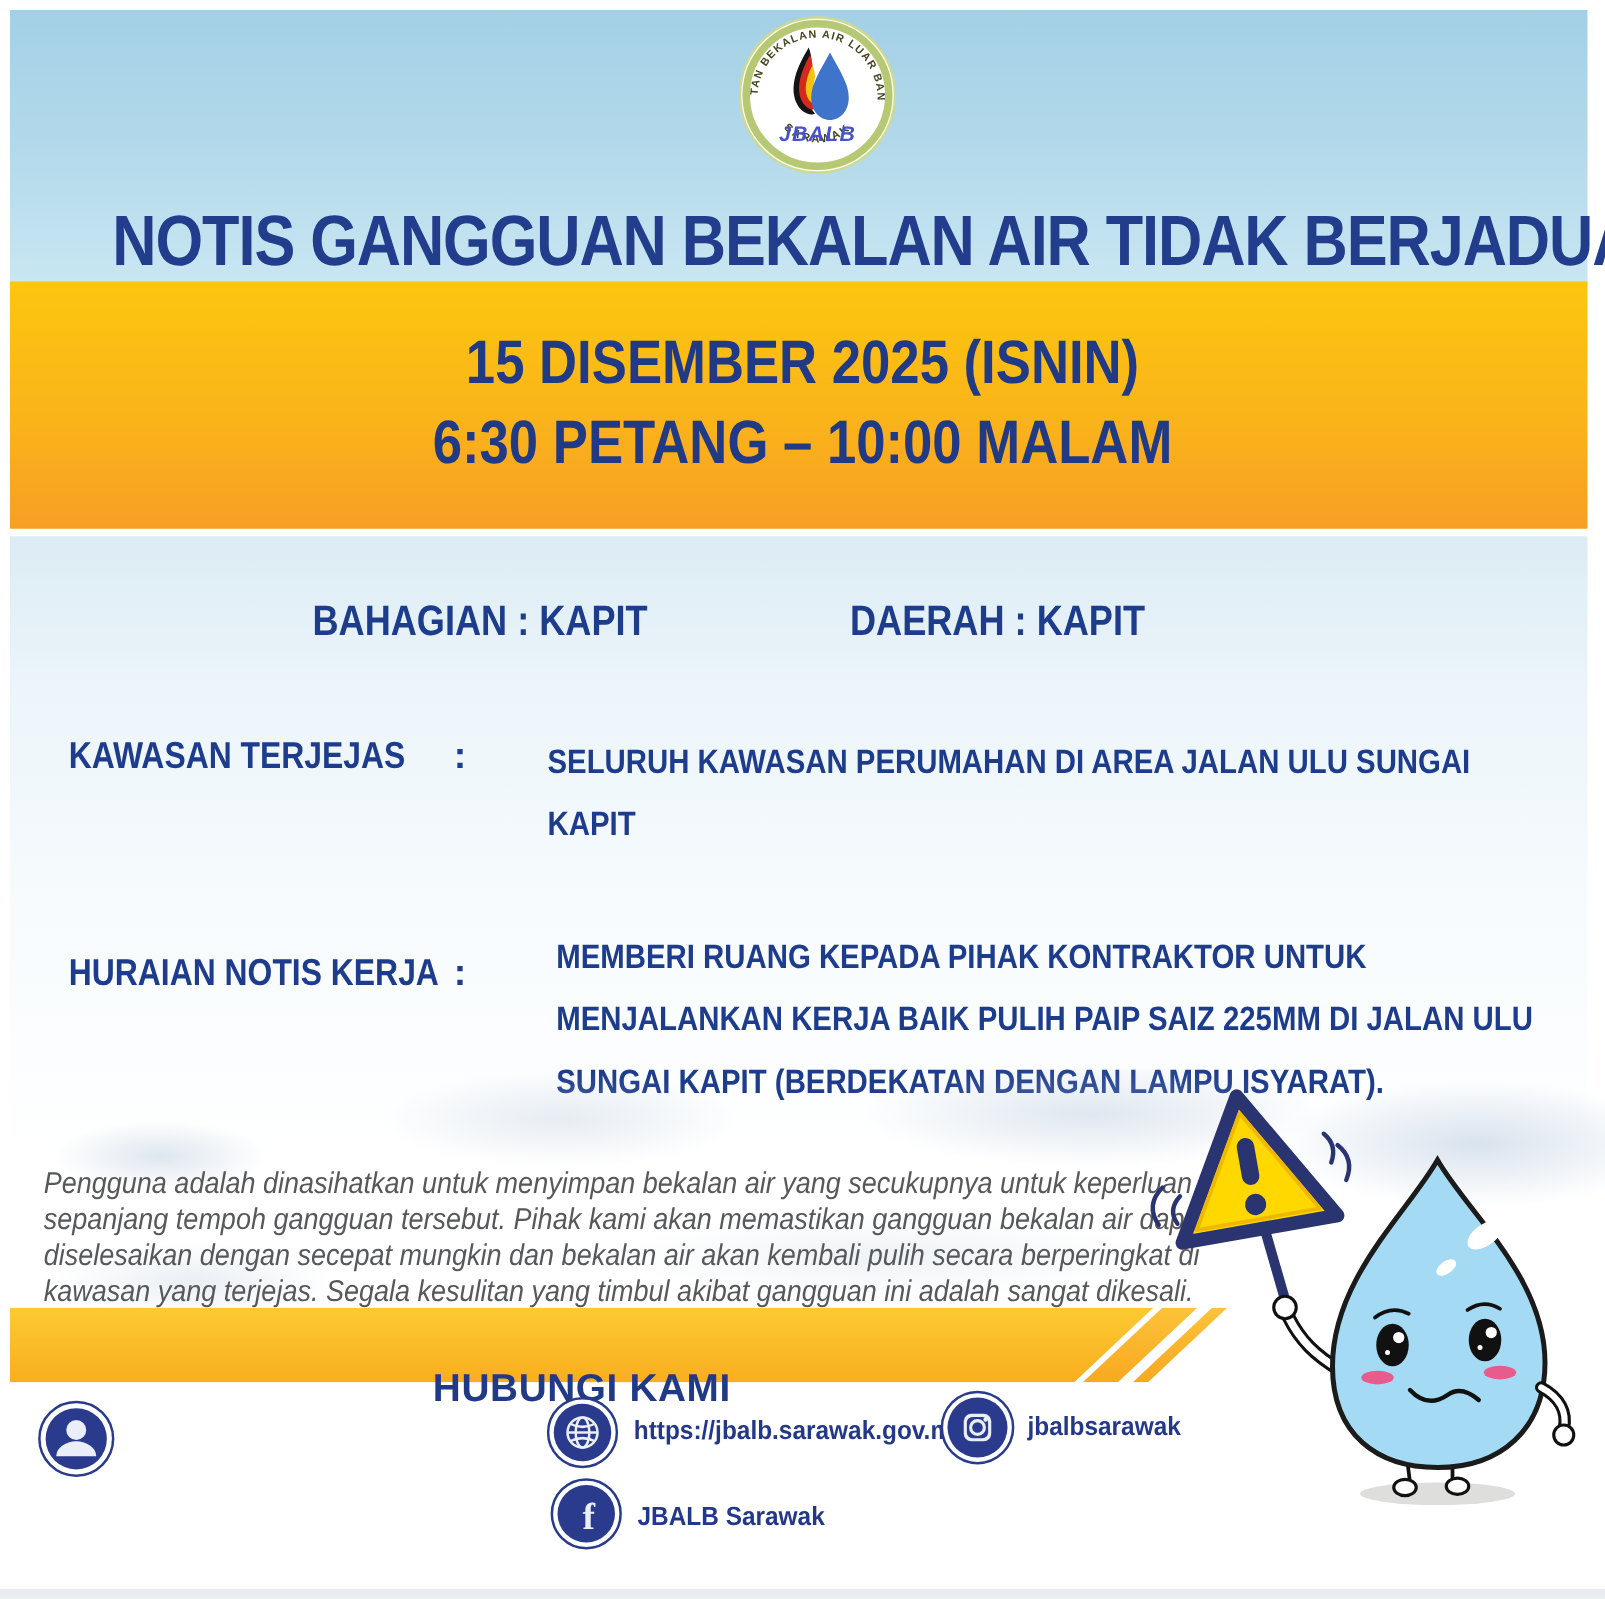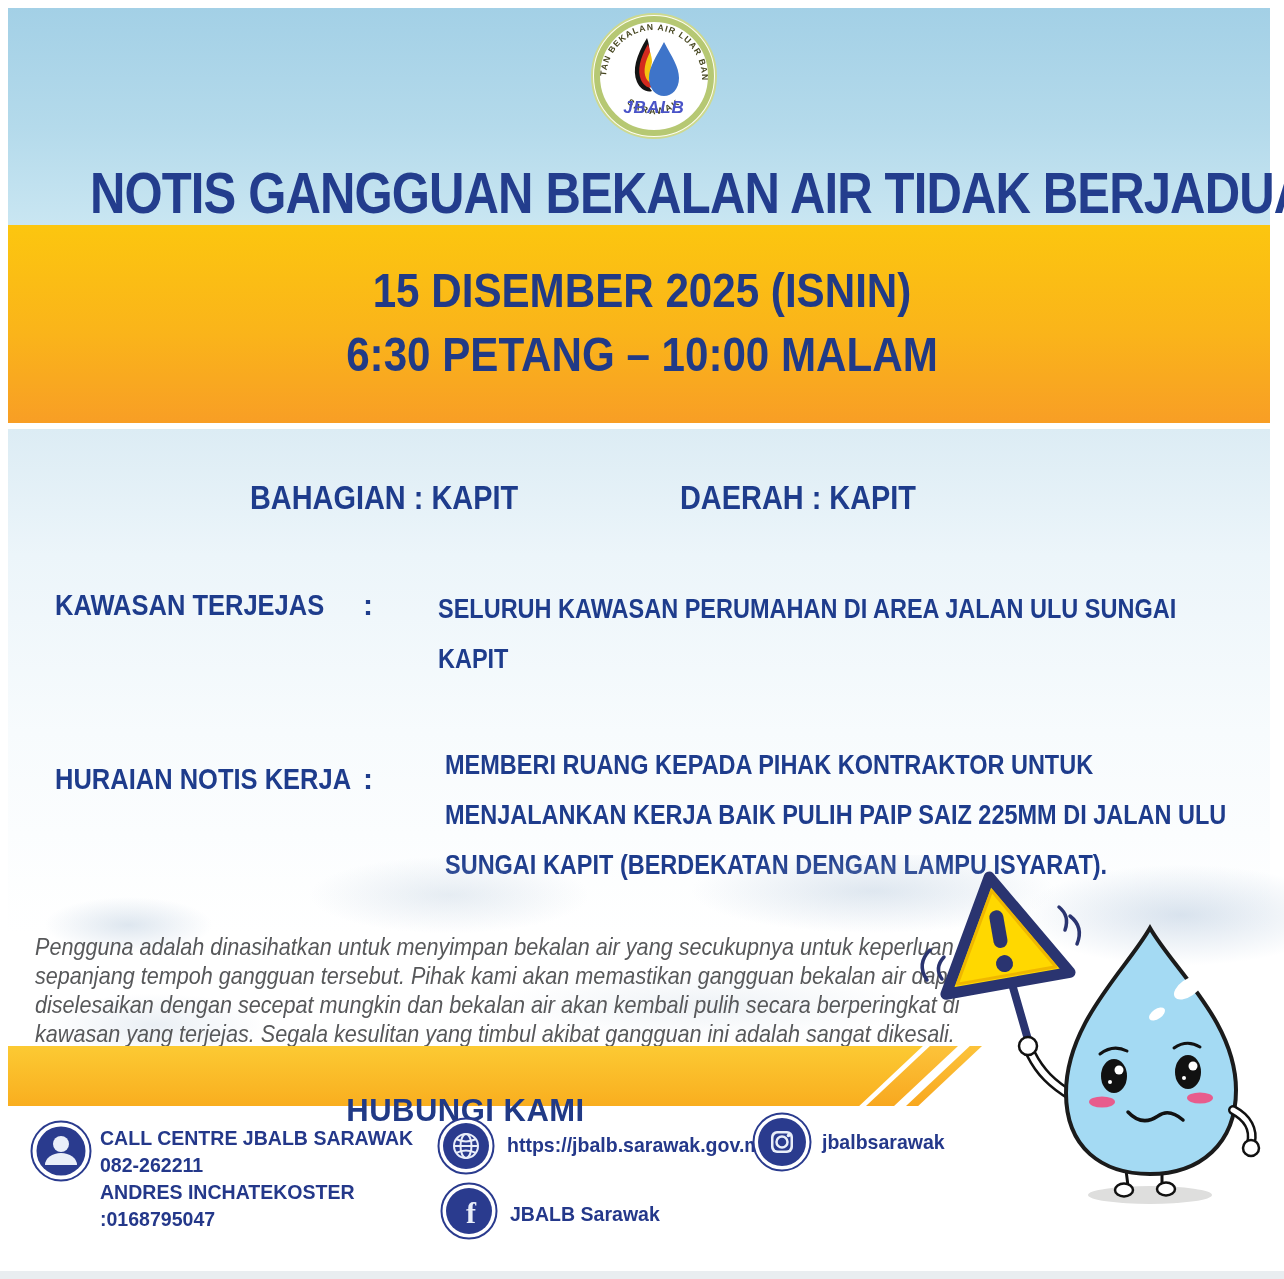--- a/index.html
+++ b/index.html
@@ -176,26 +176,20 @@
   <div class="abs hubungi-text">HUBUNGI KAMI</div>
 
   <div class="icon-wrap" style="left:30px;top:1120px;">
     <svg width="62" height="62" viewBox="0 0 62 62">
       <circle cx="31" cy="31" r="29.5" fill="#ffffff" stroke="#2a3b8e" stroke-width="2"></circle>
       <circle cx="31" cy="31" r="24.5" fill="#2a3b8e"></circle>
       <circle cx="31" cy="24" r="8" fill="#e9eef9"></circle>
       <path d="M 15 45 a 16 12 0 0 1 32 0 z" fill="#e9eef9"></path>
     </svg>
   </div>
-  <div class="abs" style="left:100px;top:1124px;">
-    <div class="contact-text">CALL CENTRE JBALB SARAWAK</div>
-    <div class="contact-text">082-262211</div>
-    <div class="contact-text">ANDRES INCHATEKOSTER</div>
-    <div class="contact-text">:0168795047</div>
-  </div>
 
   <div class="icon-wrap" style="left:437px;top:1117px;">
     <svg width="58" height="58" viewBox="0 0 58 58">
       <circle cx="29" cy="29" r="27.5" fill="#ffffff" stroke="#2a3b8e" stroke-width="2"></circle>
       <circle cx="29" cy="29" r="23" fill="#2a3b8e"></circle>
       <g stroke="#e9eef9" stroke-width="2" fill="none">
         <circle cx="29" cy="29" r="12"></circle>
         <ellipse cx="29" cy="29" rx="5.5" ry="12"></ellipse>
         <line x1="17" y1="29" x2="41" y2="29"></line>
         <path d="M 19 22 q 10 5 20 0"></path>

